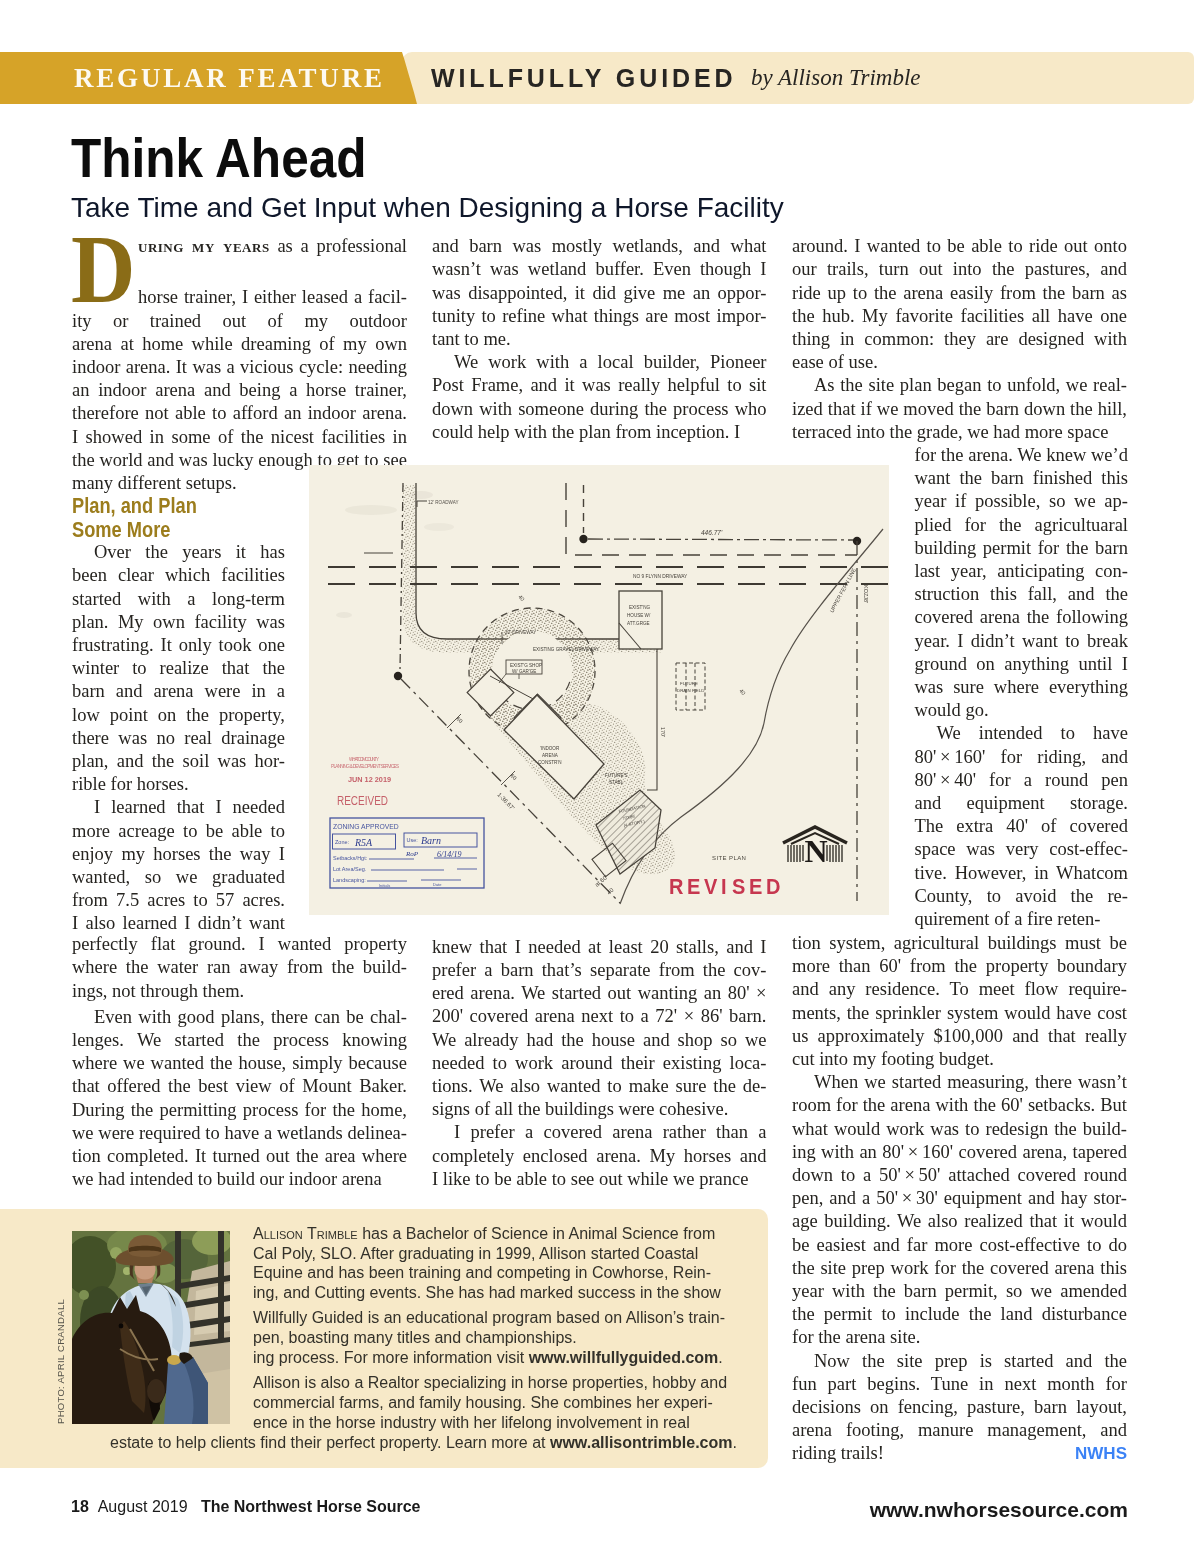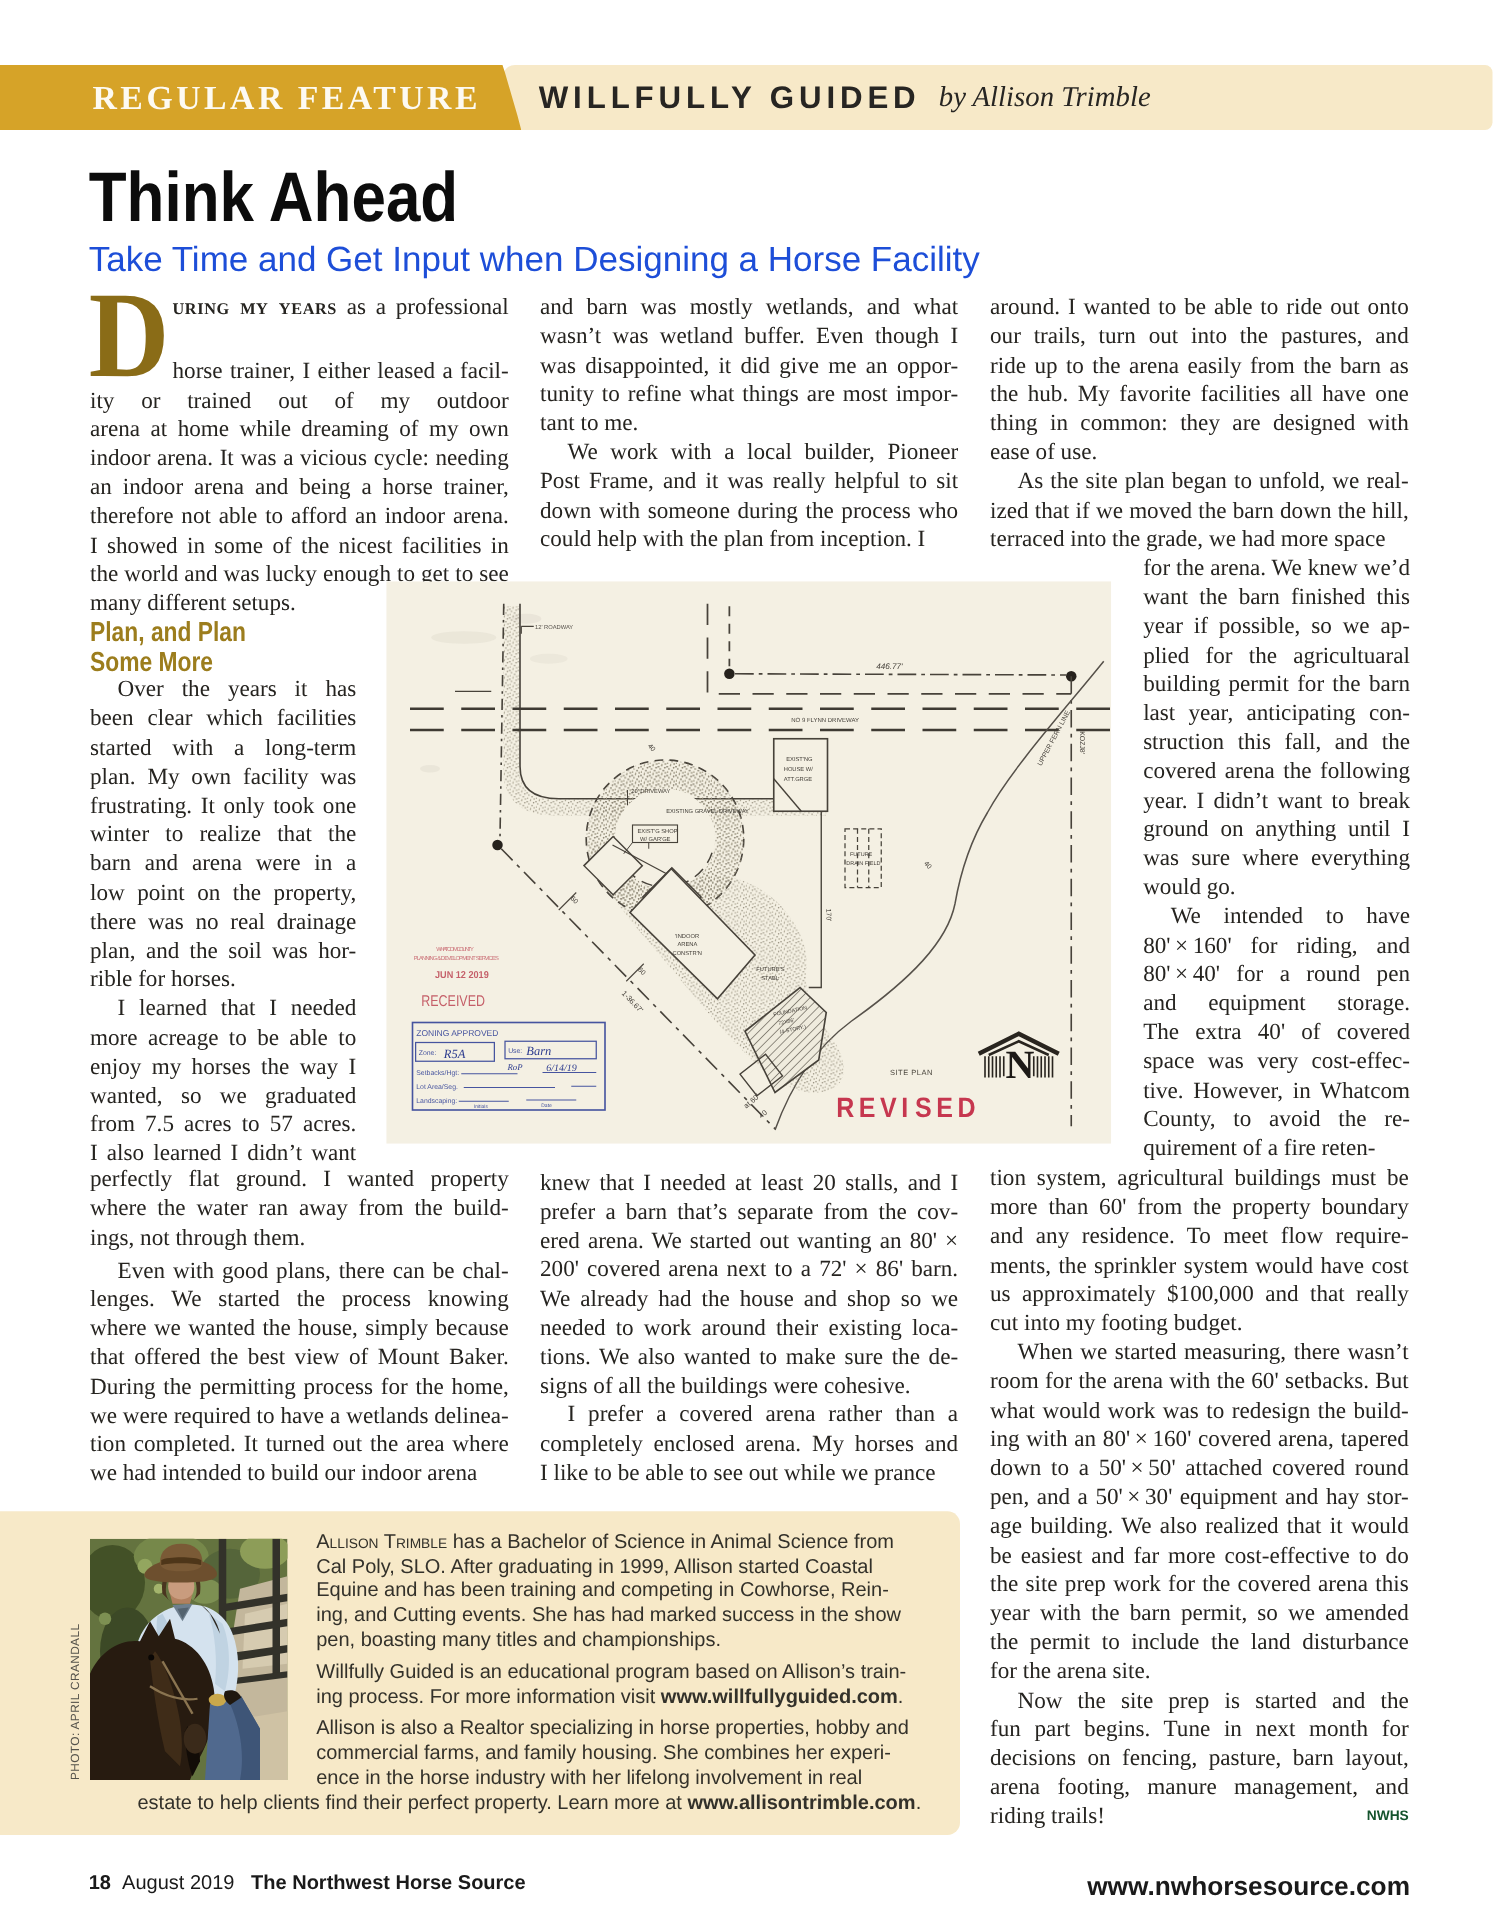--- a/index.html
+++ b/index.html
@@ -20,21 +20,21 @@
 <div class="abs" style="left:0;top:52px;width:418px;height:52px;background:#d6a328;clip-path:polygon(0 0, 402px 0, 404px 12%, 409px 45%, 414px 78%, 417px 100%, 0 100%);"></div>
 
 <div class="abs" style="left:74px;top:63px;white-space:nowrap;font-family:'Liberation Serif',serif;font-weight:bold;font-size:27px;letter-spacing:2.8px;color:#fdfaf2;">REGULAR FEATURE</div>
 
 <div class="abs sans" style="left:431px;top:64px;white-space:nowrap;font-weight:bold;font-size:25px;letter-spacing:3.9px;color:#272522;">WILLFULLY GUIDED</div>
 
 <div class="abs" style="left:751px;top:65px;white-space:nowrap;font-style:italic;font-size:23px;color:#272522;">by Allison Trimble</div>
 
 <div class="abs sans" style="left:71px;top:125px;font-weight:bold;font-size:56px;color:#0c0c0c;transform:scaleX(0.885);transform-origin:0 0;white-space:nowrap;">Think Ahead</div>
 
-<div class="abs sans" style="left:71px;top:192px;font-size:28px;color:#1d4ed8;">Take Time and Get Input when Designing a Horse Facility</div>
+<div class="abs sans" style="left:71px;top:192px;font-size:28px;color:#0f172a;">Take Time and Get Input when Designing a Horse Facility</div>
 
 <div class="abs" style="left:71px;top:220px;font-size:98px;line-height:98px;font-weight:bold;color:#8a6c17;transform:scaleX(0.91);transform-origin:0 0;">D</div>
 
 <div class="col" style="left:72px;top:235.2px;width:335px;">
   <div class="ln" style="margin-left:66px;"><span style="font-weight:bold;font-variant:small-caps;letter-spacing:0.5px;">uring my years</span> as a professional</div>
   <div class="ln" style="margin-left:66px;margin-top:28px;">horse trainer, I either leased a facil-</div>
   <div class="ln" style="">ity or trained out of my outdoor</div>
   <div class="ln">arena at home while dreaming of my own</div>
   <div class="ln">indoor arena. It was a vicious cycle: needing</div>
   <div class="ln">an indoor arena and being a horse trainer,</div>
@@ -161,21 +161,21 @@
   <div class="ln">age building. We also realized that it would</div>
   <div class="ln">be easiest and far more cost-effective to do</div>
   <div class="ln">the site prep work for the covered arena this</div>
   <div class="ln">year with the barn permit, so we amended</div>
   <div class="ln">the permit to include the land disturbance</div>
   <div class="ln last">for the arena site.</div>
   <div class="ln ind">Now the site prep is started and the</div>
   <div class="ln">fun part begins. Tune in next month for</div>
   <div class="ln">decisions on fencing, pasture, barn layout,</div>
   <div class="ln">arena footing, manure management, and</div>
-  <div class="ln last" style="position:relative;">riding trails!<span class="sans" style="position:absolute;right:0;font-weight:bold;font-size:11px;color:#14532d;">NWHS</span></div>
+  <div class="ln last" style="position:relative;">riding trails!<span class="sans" style="position:absolute;right:0;font-weight:bold;font-size:17px;color:#3b82f6;">NWHS</span></div>
 </div>
 
 <div id="siteplan" class="abs" style="left:309px;top:465px;width:580px;height:450px;">
 <svg width="580" height="450" viewBox="0 0 580 450" style="display:block">
   <defs>
     <pattern id="stip" width="7" height="7" patternUnits="userSpaceOnUse">
       <circle cx="0.8" cy="1.4" r="0.6" fill="#8c8574"></circle>
       <circle cx="3.4" cy="0.5" r="0.5" fill="#9a937f"></circle>
       <circle cx="5.9" cy="2.1" r="0.62" fill="#8c8574"></circle>
       <circle cx="2.2" cy="3.1" r="0.55" fill="#948d7a"></circle>
@@ -441,22 +441,22 @@
 
   <path d="M108,122 C114,120 119,122 121,127 L112,133 C108,130 106,126 108,122 Z" fill="#20180f"></path>
 </svg>
 </div>
 
 <div class="col sans" style="left:253px;top:1223.6px;width:510px;font-size:16px;line-height:19.9px;color:#33312a;white-space:nowrap;">
   <div><span style="font-weight:normal;font-variant:small-caps;">Allison Trimble</span> has a Bachelor of Science in Animal Science from</div>
   <div>Cal Poly, SLO. After graduating in 1999, Allison started Coastal</div>
   <div>Equine and has been training and competing in Cowhorse, Rein-</div>
   <div>ing, and Cutting events. She has had marked success in the show</div>
+  <div style="margin-top:5px;">Willfully Guided is an educational program based on Allison’s train-</div>
   <div>pen, boasting many titles and championships.</div>
-  <div style="margin-top:5px;">Willfully Guided is an educational program based on Allison’s train-</div>
   <div>ing process. For more information visit <b>www.willfullyguided.com</b>.</div>
   <div style="margin-top:5px;">Allison is also a Realtor specializing in horse properties, hobby and</div>
   <div>commercial farms, and family housing. She combines her experi-</div>
   <div>ence in the horse industry with her lifelong involvement in real</div>
 </div>
 
 <div class="abs sans" style="left:110px;top:1432.6px;font-size:16px;line-height:19.9px;color:#33312a;white-space:nowrap;">estate to help clients find their perfect property. Learn more at <b>www.allisontrimble.com</b>.</div>
 
 <div class="abs sans" style="left:71px;top:1497.5px;white-space:nowrap;font-size:16px;color:#1a1a1a;"><b>18</b>&nbsp;&nbsp;August 2019&nbsp;&nbsp;&nbsp;<b>The Northwest Horse Source</b></div>
 

